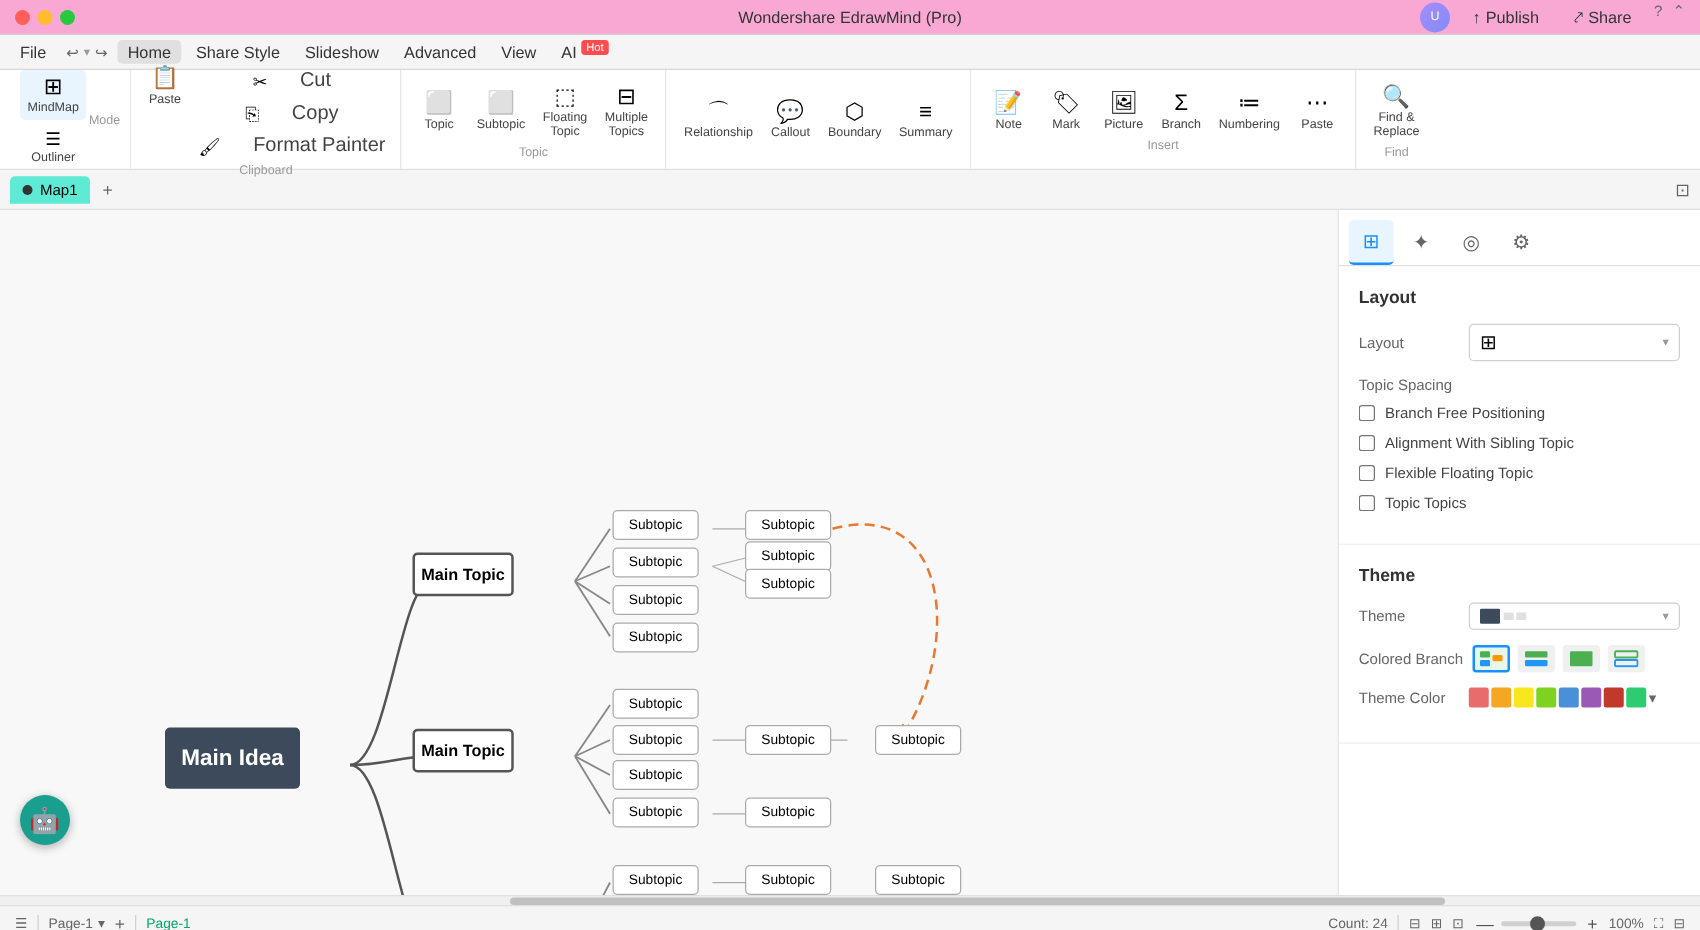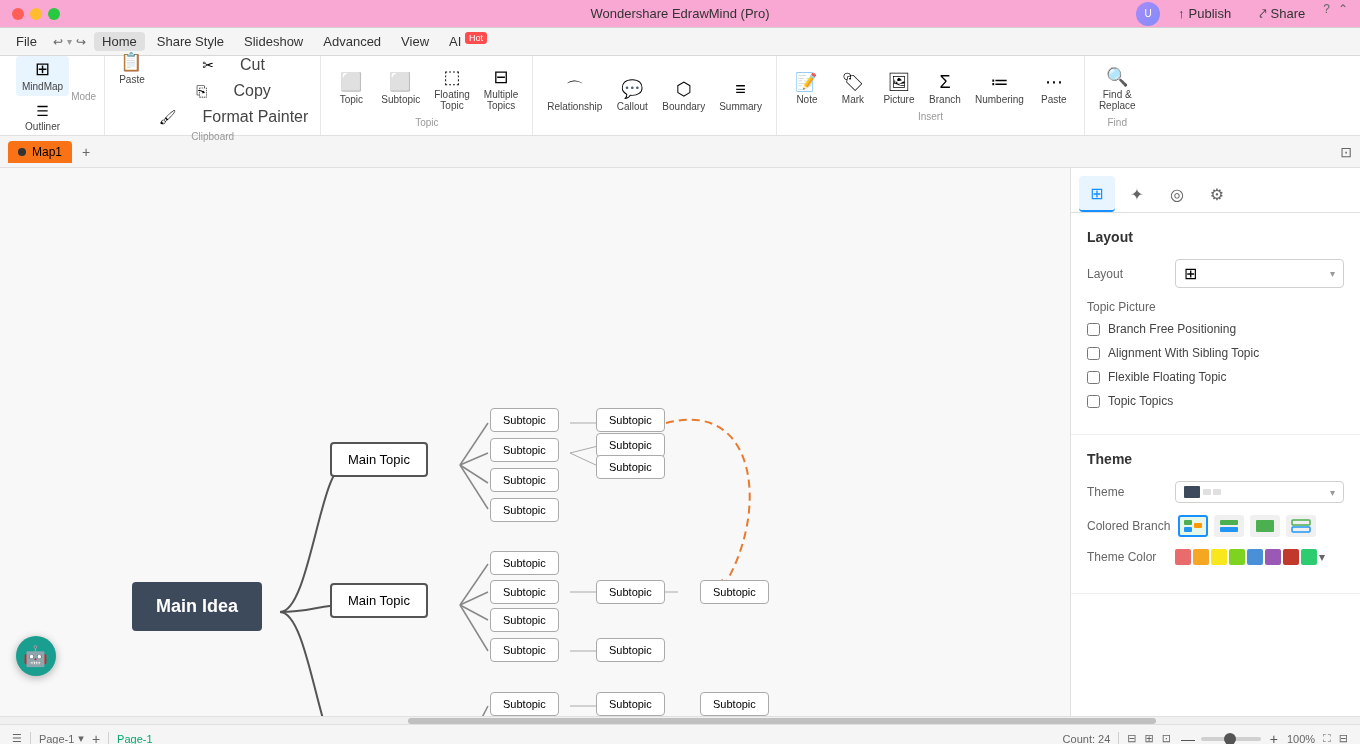--- a/index.html
+++ b/index.html
@@ -113,21 +113,21 @@
       display: flex;
       align-items: center;
       padding: 0 8px;
       gap: 4px;
     }
     .tab-item {
       display: flex;
       align-items: center;
       gap: 6px;
       padding: 4px 10px;
-      background: #f97316;
+      background: #5eead4;
       border-radius: 4px 4px 0 0;
       font-size: 12px;
       cursor: pointer;
     }
     .tab-item .tab-dot { width: 8px; height: 8px; border-radius: 50%; background: #333; }
     .tab-add { width: 20px; height: 20px; display: flex; align-items: center; justify-content: center; cursor: pointer; border-radius: 4px; font-size: 14px; color: #666; }
     .fullscreen-btn { margin-left: auto; cursor: pointer; color: #666; font-size: 14px; }
 
     
     #main {
@@ -140,35 +140,35 @@
       flex: 1;
       background: #f8f8f8;
       position: relative;
       overflow: hidden;
     }
 
     
     .main-idea {
       background: #3d4a5c;
       color: white;
-      padding: 14px 24px;
+      padding: 14px 13px;
       border-radius: 4px;
       font-size: 18px;
       font-weight: 600;
       white-space: nowrap;
       position: absolute;
     }
 
     .main-topic {
       background: white;
       border: 2px solid #555;
-      padding: 8px 16px;
+      padding: 8px 5px;
       border-radius: 4px;
       font-size: 13px;
-      font-weight: 400;
+      font-weight: 700;
       white-space: nowrap;
       position: absolute;
     }
 
     .subtopic {
       background: white;
       border: 1px solid #aaa;
       padding: 5px 12px;
       border-radius: 4px;
       font-size: 11px;
@@ -636,21 +636,21 @@
       <div class="section-title">Layout</div>
 
       <div class="prop-row">
         <span class="prop-label">Layout</span>
         <div class="layout-select">
           <span style="font-size:16px;margin-right:4px;">⊞</span>
           <span class="layout-arrow">▾</span>
         </div>
       </div>
 
-      <div class="prop-label" style="margin-bottom:8px;">Topic Picture</div>
+      <div class="prop-label" style="margin-bottom:8px;">Topic Spacing</div>
 
 
       <div class="checkbox-row">
         <input type="checkbox" style="">
         <span class="checkbox-label">Branch Free Positioning</span>
       </div>
       <div class="checkbox-row">
         <input type="checkbox" style="">
         <span class="checkbox-label">Alignment With Sibling Topic</span>
       </div>

